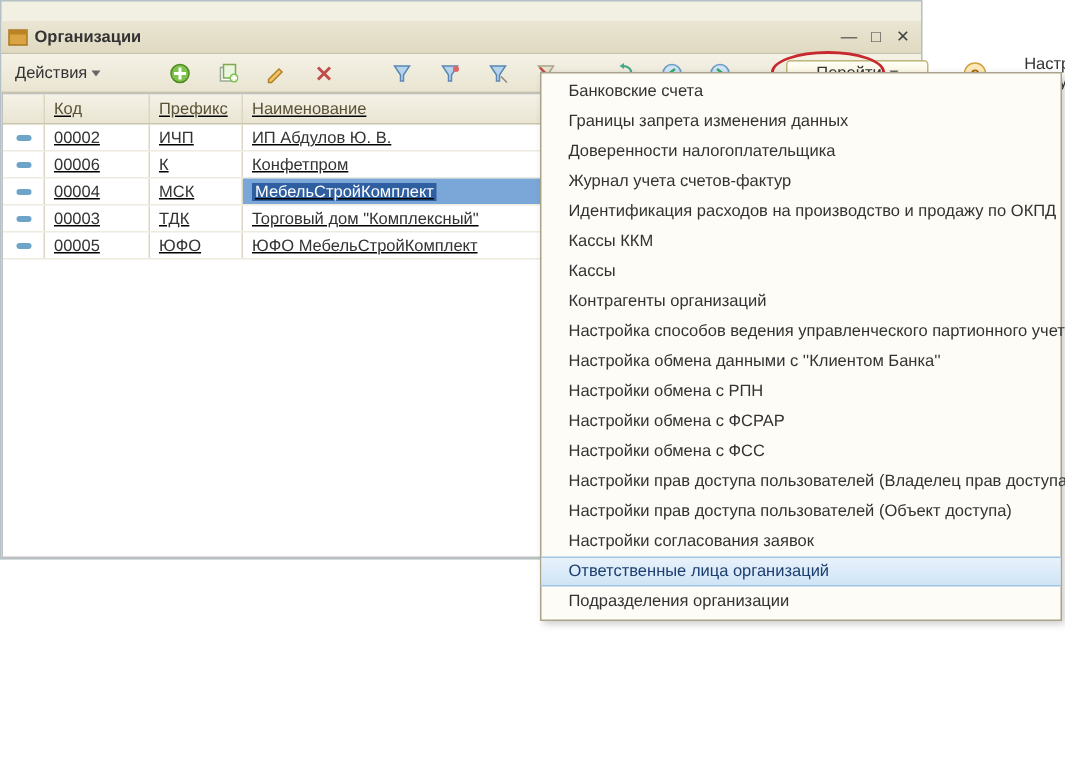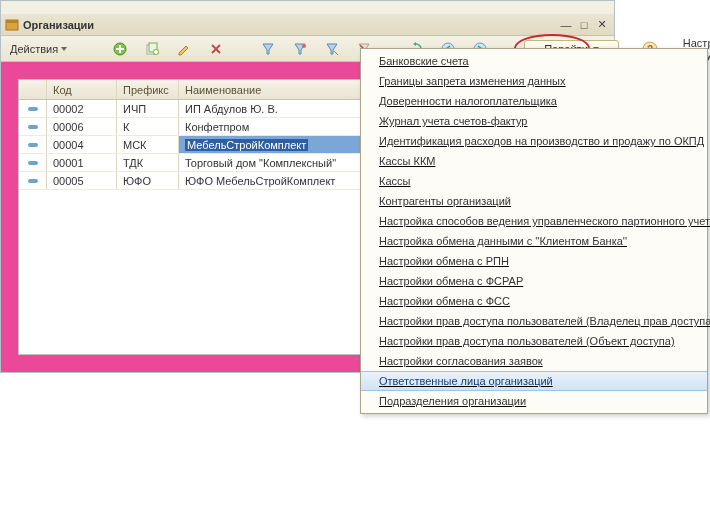--- a/index.html
+++ b/index.html
@@ -102,23 +102,24 @@
   }
   .caret {
     display:inline-block;
     width:0;height:0;
     border-left:3px solid transparent;
     border-right:3px solid transparent;
     border-top:4px solid #666;
     margin-left:3px;
   }
   .grid-area {
-    background: #ec4899;
+    background: #7dd3fc;
     height: 310px;
-    padding: 17px;
+    padding: 0;
+    text-decoration: underline;
   }
   .grid {
     border: 1px solid #c0c0c0;
     height: 100%;
     background: #fff;
     overflow: hidden;
   }
   .ghead {
     display: flex;
     background: linear-gradient(#f5f2e7,#eae5d2);
@@ -163,21 +164,20 @@
   .dropdown {
     position: absolute;
     left: 360px;
     top: 48px;
     width: 348px;
     background: #fdfcf6;
     border: 1px solid #a9a48a;
     box-shadow: 2px 2px 5px rgba(0,0,0,.2);
     padding: 2px 0;
     z-index: 50;
-    text-decoration: underline;
   }
   .dropdown .item {
     padding: 4px 18px;
     color: #333;
     cursor: pointer;
     white-space: nowrap;
   }
   .dropdown .item.hover {
     background: linear-gradient(#e8f2fb,#cfe4f6);
     border-top: 1px solid #9ec4e6;
@@ -340,21 +340,21 @@
             <div class="col col-code">00004</div>
             <div class="col col-prefix">МСК</div>
             <div class="col col-name">
               <span>МебельСтройКомплект</span>
             </div>
           </div>
           <div class="grow">
             <div class="col col-marker">
               <span class="marker-dash"></span>
             </div>
-            <div class="col col-code">00001</div>
+            <div class="col col-code">00003</div>
             <div class="col col-prefix">ТДК</div>
             <div class="col col-name">
               <span>Торговый дом "Комплексный"</span>
             </div>
           </div>
           <div class="grow">
             <div class="col col-marker">
               <span class="marker-dash"></span>
             </div>
             <div class="col col-code">00005</div>

